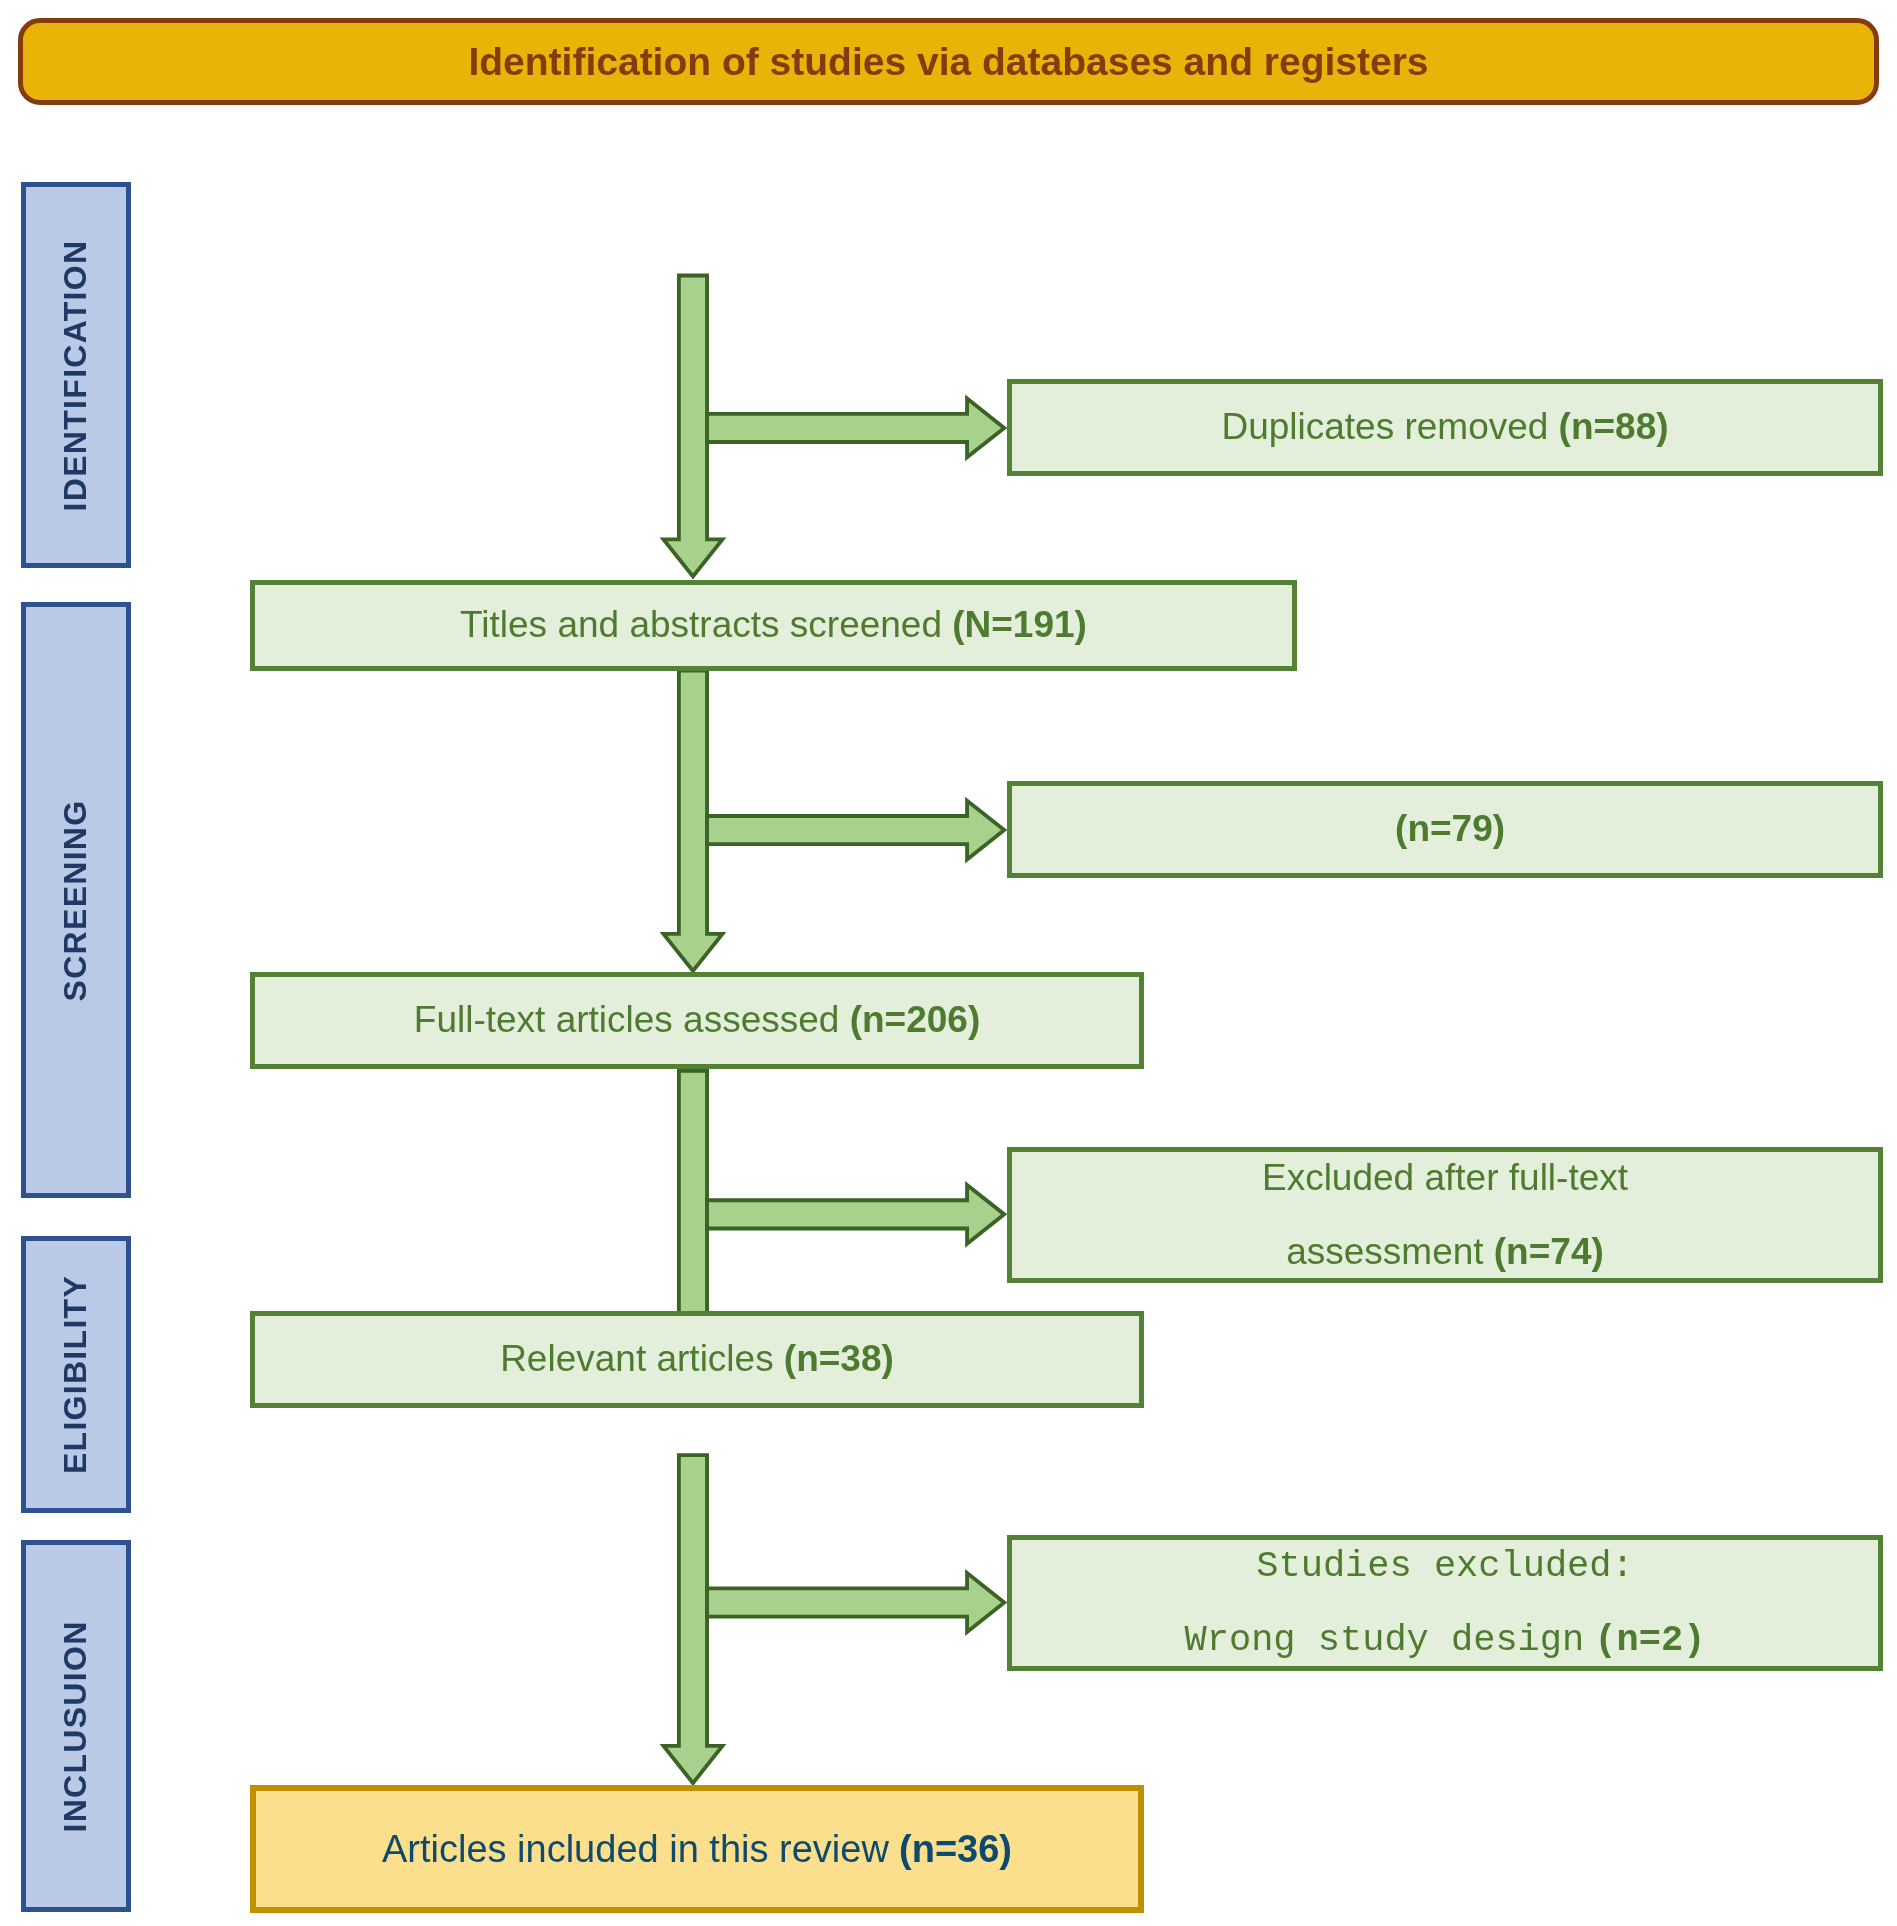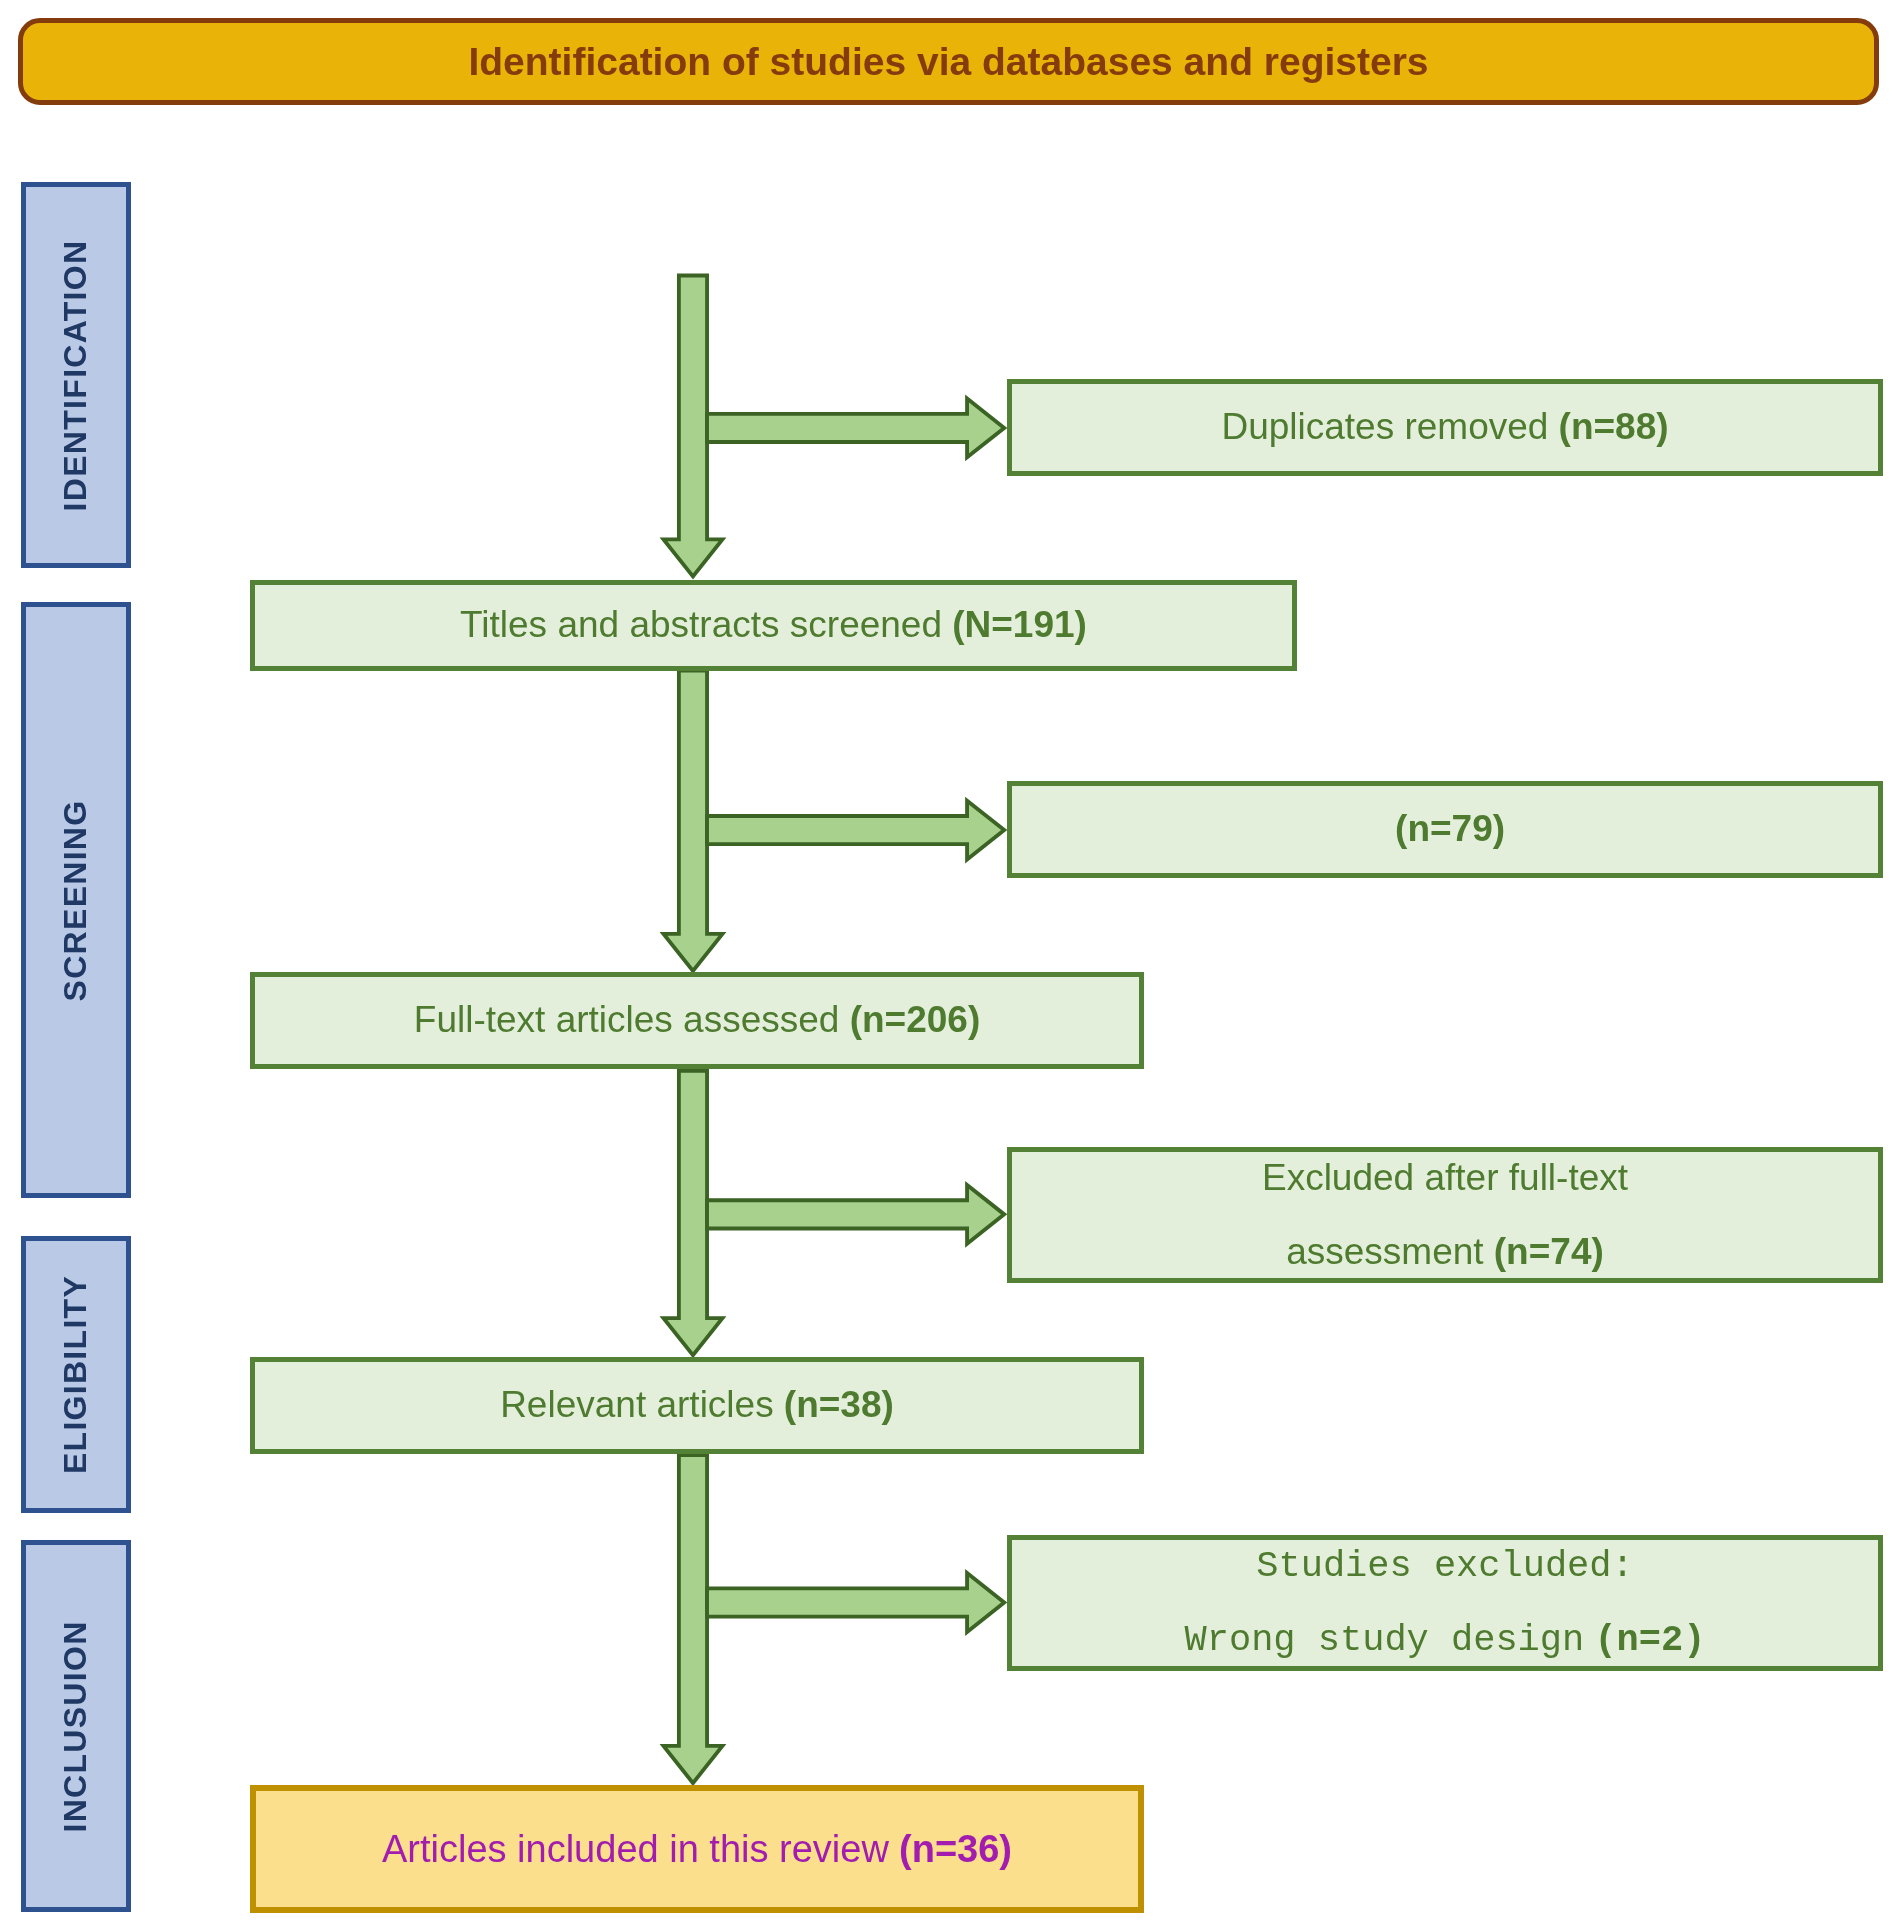--- a/index.html
+++ b/index.html
@@ -27,21 +27,21 @@
     background:#e3efda;border:5.8px solid #538135;
     color:#4e7b2f;font-size:37px;line-height:1.2;
   }
   .cnt{font-weight:bold;margin-left:10.2px;}
   .twoline{flex-direction:column;gap:30px;}
   .twoline .line{display:flex;align-items:center;justify-content:center;}
 
   
   .included{
     background:#fbdf8d;border:6.4px solid #bf9000;
-    color:#a21caf;font-size:38px;
+    color:#0c4a6e;font-size:38px;
   }
 
   
   .stage{
     background:#b9c9e6;border:5.8px solid #2e5190;
   }
   .stage .vlabel{
     transform:rotate(-90deg);white-space:nowrap;
     color:#1f3864;font-weight:bold;font-size:32px;letter-spacing:1.3px;
   }
@@ -86,21 +86,21 @@
   <div class="box green" style="left:250px;top:580px;width:1047px;height:91px;">
     <span>Titles and abstracts screened</span>
     <b class="cnt">(N=191)</b>
   </div>
 
   <div class="box green" style="left:250px;top:972px;width:894px;height:97px;">
     <span>Full-text articles assessed</span>
     <b class="cnt">(n=206)</b>
   </div>
 
-  <div class="box green" style="left:250px;top:1357px;width:894px;height:97px;">
+  <div class="box green" style="left:250px;top:1311px;width:894px;height:97px;">
     <span>Relevant articles</span>
     <b class="cnt">(n=38)</b>
   </div>
 
   <div class="box included" style="left:250px;top:1785px;width:894px;height:128px;">
     <span>Articles included in this review</span>
     <b class="cnt">(n=36)</b>
   </div>
 
   <div class="box green" style="left:1007px;top:379px;width:876px;height:97px;">

